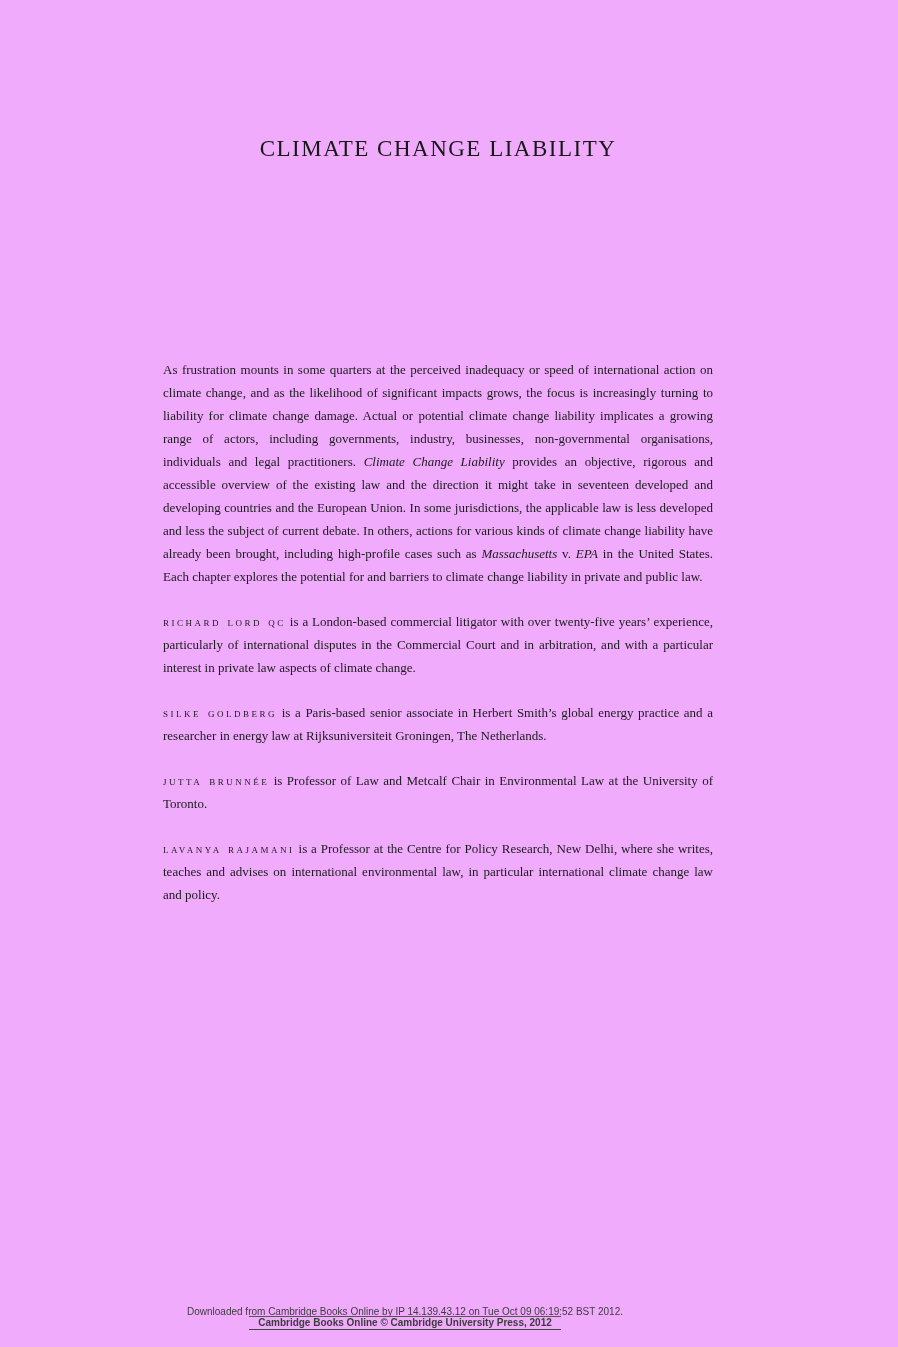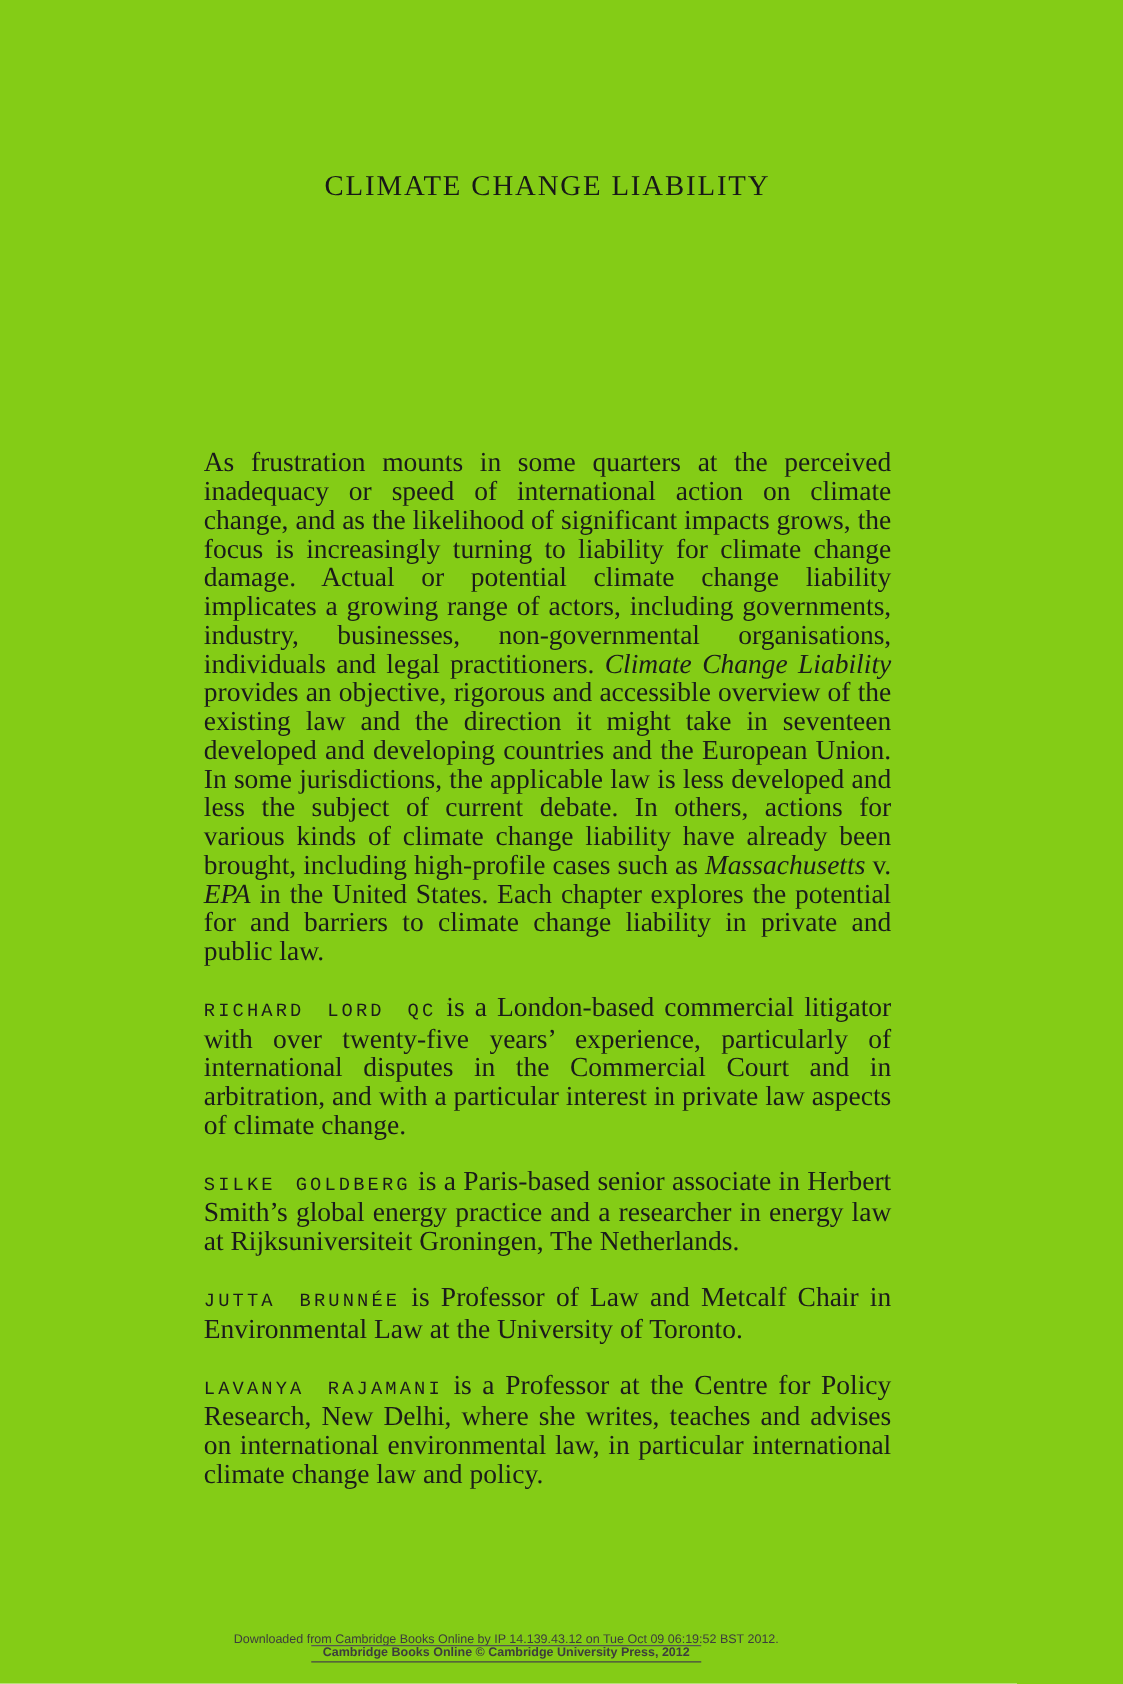--- a/index.html
+++ b/index.html
@@ -4,53 +4,52 @@
 <style>
   html, body {
     margin: 0;
     padding: 0;
     background: #ffffff;
   }
   .page {
     position: relative;
     width: 898px;
     height: 1347px;
-    background: #84cc16;
+    background: #f0abfc;
     font-family: "Liberation Serif", serif;
     color: #1b1b1b;
     overflow: hidden;
   }
   .content {
     position: absolute;
     left: 163px;
     top: 136px;
     width: 550px;
   }
   .title {
     font-size: 23px;
     font-weight: normal;
     letter-spacing: 1.5px;
     line-height: 26px;
     text-align: center;
     margin: 0 0 196px 0;
     color: #181818;
   }
   .para {
-    font-size: 22px;
+    font-size: 13px;
     line-height: 23px;
     text-align: justify;
     margin: 0 0 22px 0;
   }
   .para:last-child { margin-bottom: 0; }
   .seg-normal { font-style: normal; }
   .seg-italic { font-style: italic; }
   .seg-smallcaps {
     font-variant: small-caps;
     letter-spacing: 2.5px;
-    font-family: Liberation Mono, monospace;
   }
   .footer {
     position: absolute;
     left: 0;
     top: 1306px;
     width: 810px;
     text-align: center;
     font-family: "Liberation Sans", sans-serif;
     font-size: 10px;
     line-height: 11px;

